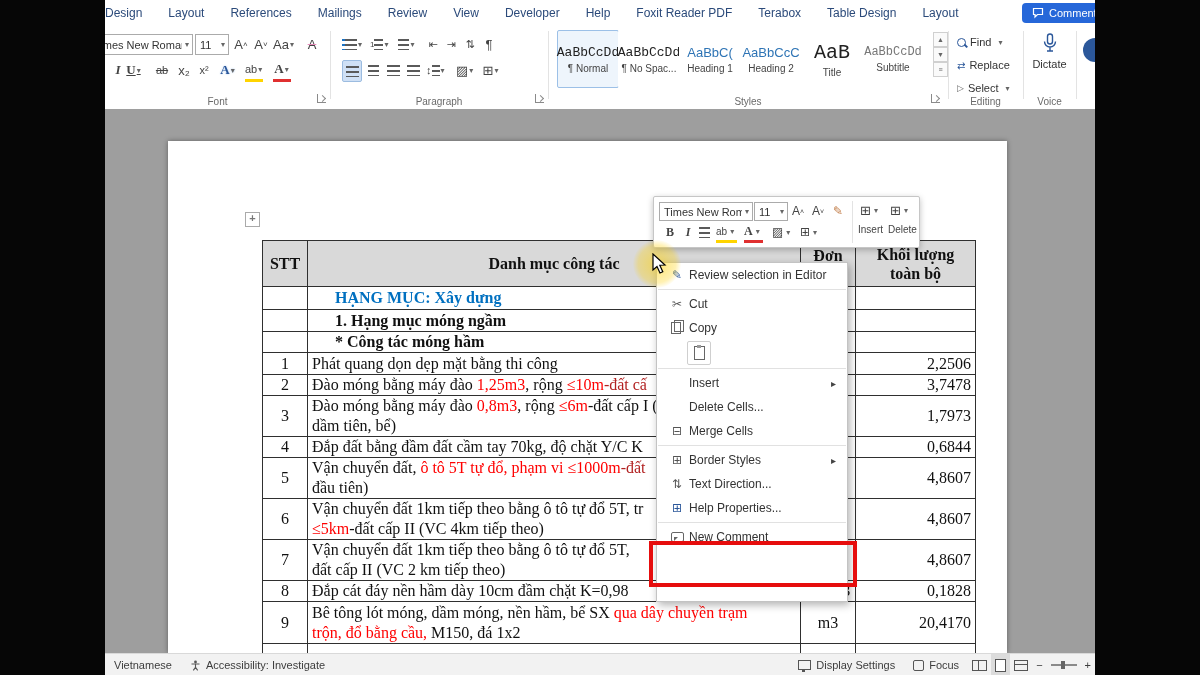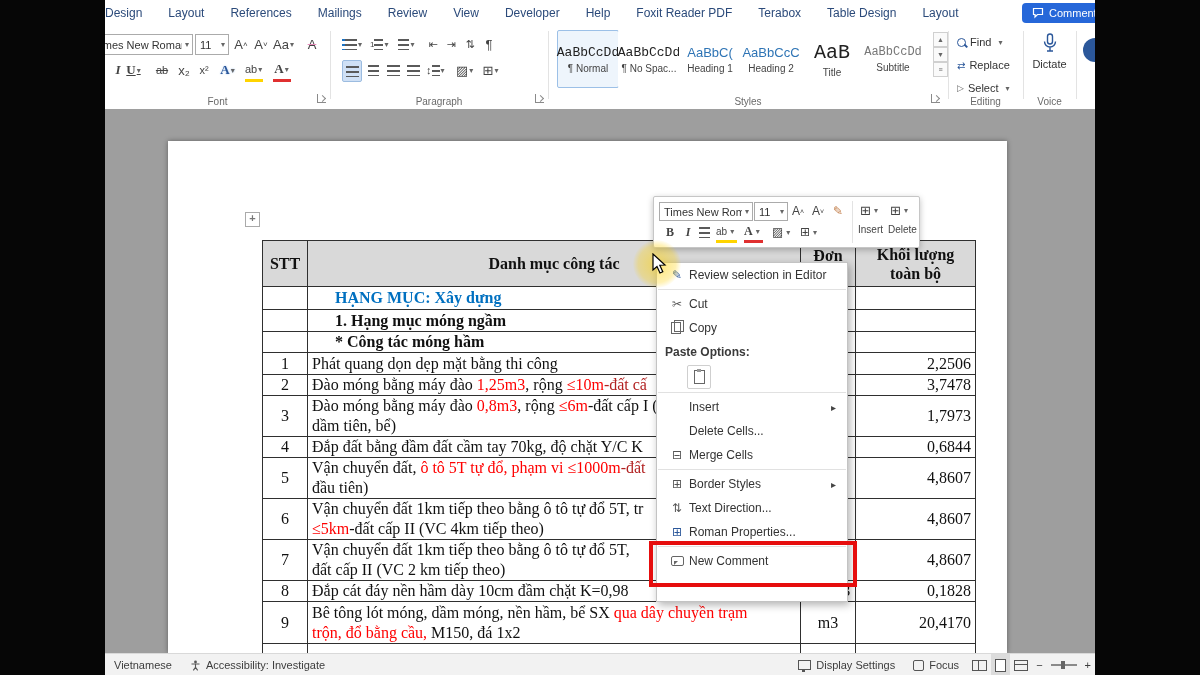--- a/index.html
+++ b/index.html
@@ -596,23 +596,20 @@
           <div class="mi">
             <span class="mi-icon">✂</span>
             <span class="mi-label">Cut</span>
           </div>
           <div class="mi">
             <span class="mi-icon">
               <span class="sh-copy"></span>
             </span>
             <span class="mi-label">Copy</span>
           </div>
-          <div class="mi mi-header">
-            <span class="mi-label">Paste Options:</span>
-          </div>
           <div class="paste-row">
             <span class="paste-box">
               <span class="sh-paste"></span>
             </span>
           </div>
           <div class="menu-sep"></div>
           <div class="mi">
             <span class="mi-icon"></span>
             <span class="mi-label">Insert</span>
             <span class="mi-arrow">▸</span>
@@ -630,21 +627,21 @@
             <span class="mi-icon">⊞</span>
             <span class="mi-label">Border Styles</span>
             <span class="mi-arrow">▸</span>
           </div>
           <div class="mi">
             <span class="mi-icon">⇅</span>
             <span class="mi-label">Text Direction...</span>
           </div>
           <div class="mi">
             <span class="mi-icon blue-i">⊞</span>
-            <span class="mi-label">Roman Properties...</span>
+            <span class="mi-label">Help Properties...</span>
           </div>
           <div class="menu-sep"></div>
           <div class="mi">
             <span class="mi-icon">
               <span class="sh-bubble"></span>
             </span>
             <span class="mi-label">New Comment</span>
           </div>
         </div>
     </div>

